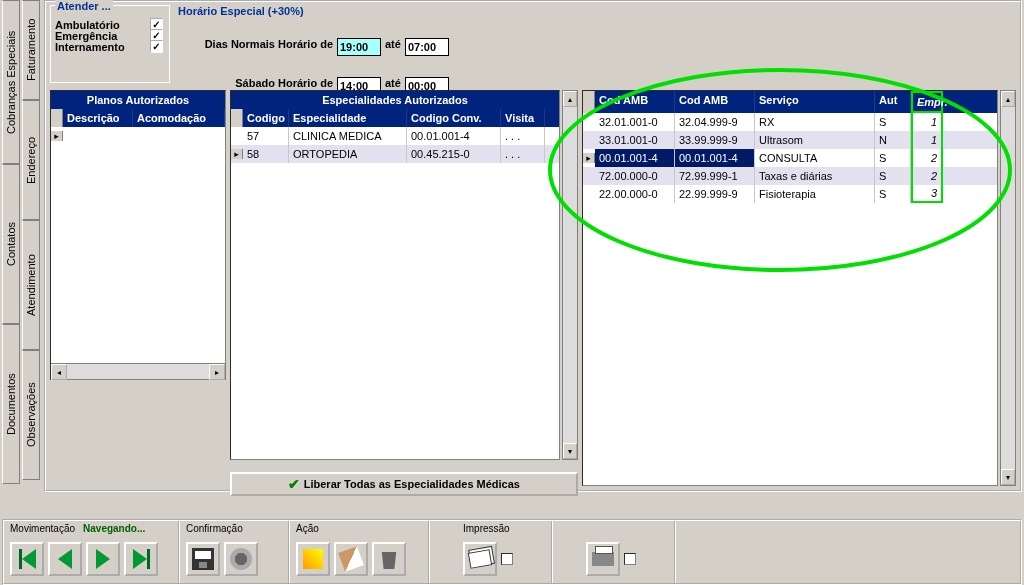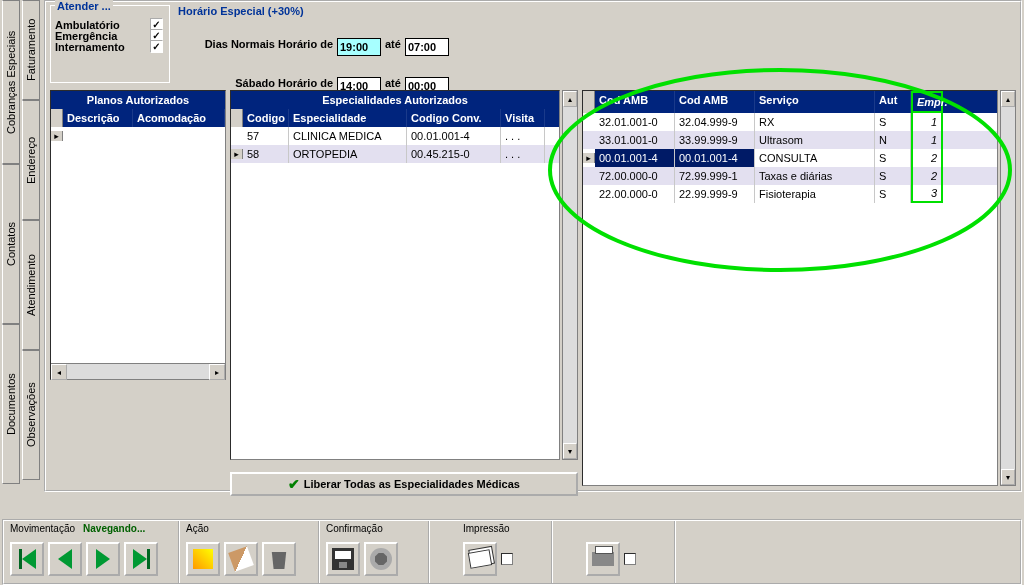--- a/index.html
+++ b/index.html
@@ -280,45 +280,45 @@
           <div class="arrow-icon prev"></div>
         </div>
       <div class="tb-btn nav-btn">
           <div class="arrow-icon next"></div>
         </div>
       <div class="tb-btn nav-btn bar-last">
           <div class="arrow-icon last"></div>
         </div>
     </div>
   </div>
+  <div class="bb-group" style="width:110px">
+    <span class="bb-label">Confirmação</span>
+    <div class="bb-btns">
+      <div class="tb-btn">
+          <div class="disk-icon"></div>
+        </div>
+      <div class="tb-btn">
+          <div class="stop-icon"></div>
+        </div>
+    </div>
+  </div>
   <div class="bb-group" style="width:140px">
     <span class="bb-label">Ação</span>
     <div class="bb-btns">
       <div class="tb-btn">
           <div class="new-icon"></div>
         </div>
       <div class="tb-btn">
           <div class="edit-icon"></div>
         </div>
       <div class="tb-btn">
           <div class="del-icon"></div>
         </div>
     </div>
   </div>
-  <div class="bb-group" style="width:110px">
-    <span class="bb-label">Confirmação</span>
-    <div class="bb-btns">
-      <div class="tb-btn">
-          <div class="disk-icon"></div>
-        </div>
-      <div class="tb-btn">
-          <div class="stop-icon"></div>
-        </div>
-    </div>
-  </div>
   <div class="bb-group with-chk" style="width:96px">
     <span class="bb-label">Impressão</span>
     <div class="bb-btns">
       <div class="tb-btn">
           <div class="card-icon"></div>
         </div>
       <span class="tb-chk" style="position:static;"></span>
     </div>
   </div>
   <div class="bb-group with-chk" style="width:96px">

